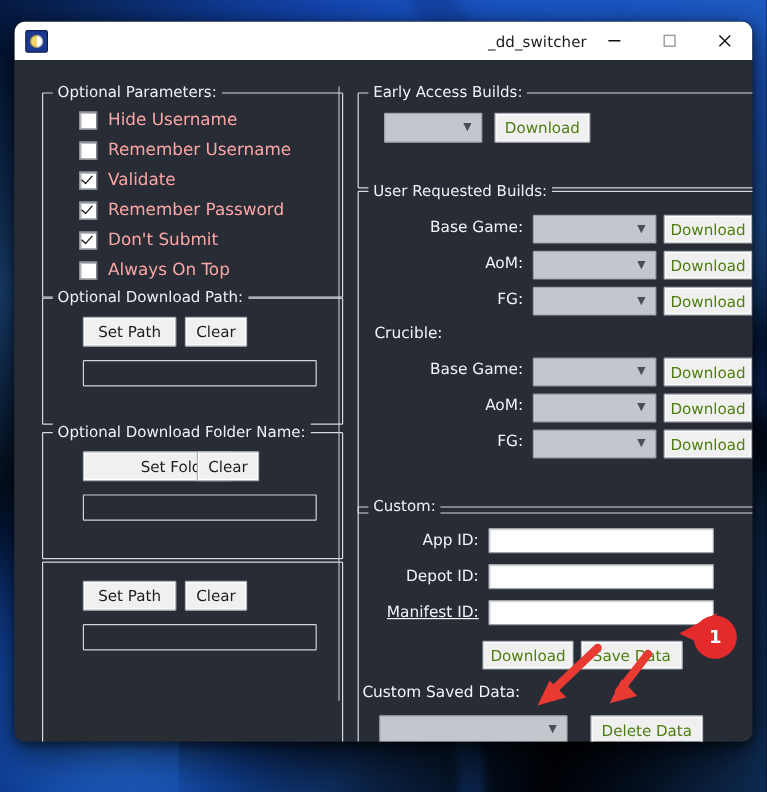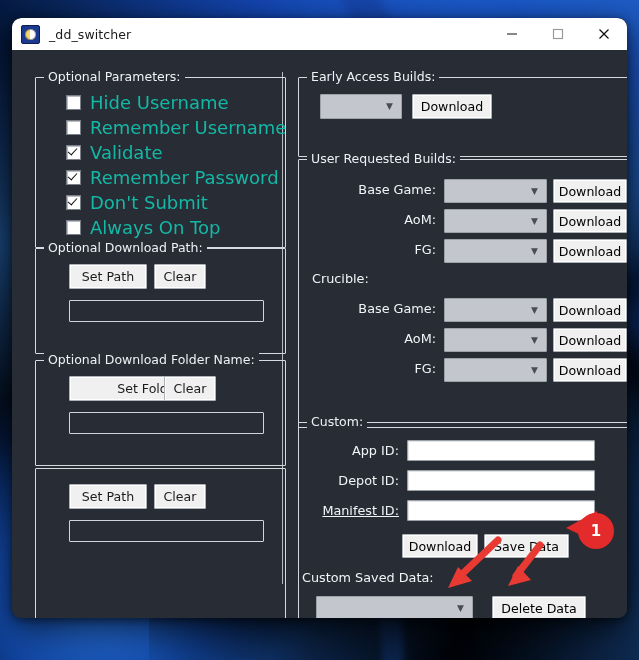--- a/index.html
+++ b/index.html
@@ -45,21 +45,21 @@
 
   
   #window{
     position:absolute;left:12px;top:18px;width:615px;height:600px;
     border-radius:9px;overflow:hidden;
     box-shadow:0 10px 34px rgba(0,0,0,.62), 0 2px 8px rgba(0,0,0,.5);
     background:#272c35;
   }
   #titlebar{
     height:32px;background:#ffffff;display:flex;align-items:center;
-    border-top-left-radius:9px;border-top-right-radius:9px;
+    border-top-left-radius:9px;border-top-right-radius:9px;text-align:right;
   }
   #titlebar .app-icon{
     width:17px;height:17px;margin-left:9px;margin-right:9px;flex:0 0 auto;
     background:#1b3a8f;border:1px solid #0d1f50;border-radius:2px;
     display:flex;align-items:center;justify-content:center;
   }
   #titlebar .app-icon .glyph{
     width:11px;height:11px;border-radius:50%;
     background:linear-gradient(90deg,#f3d66a 0 50%, #ffffff 50% 100%);
     box-shadow:inset 0 0 0 1px rgba(0,0,0,.35);
@@ -87,30 +87,30 @@
   }
 
   
   .cbrow{position:absolute;display:flex;align-items:center;}
   .cb{width:13px;height:13px;background:#ffffff;border:1px solid #7a7f88;
       box-shadow:inset 1px 1px 0 #b9bcc2;flex:0 0 auto;position:relative;}
   .cb.checked::after{
     content:"";position:absolute;left:3px;top:0px;width:4px;height:8px;
     border:solid #101010;border-width:0 1.7px 1.7px 0;transform:rotate(42deg);
   }
-  .cblabel{margin-left:9px;font-size:18px;color:#14b8a6;white-space:nowrap;}
+  .cblabel{margin-left:9px;font-size:14px;color:#fca5a5;white-space:nowrap;}
 
   .btn{
     background:#f0f0f0;border:1px solid #adb1b8;color:#1c1c1c;
     font-size:12.6px;font-family:"DejaVu Sans","Liberation Sans",sans-serif;
     display:flex;align-items:center;justify-content:center;
     box-shadow:inset 0 0 0 1px #ffffff;border-radius:1px;
     position:absolute;white-space:nowrap;
   }
-  .btn.disabled{color:#000000;}
+  .btn.disabled{color:#4d7c0f;}
 
   .txt{
     position:absolute;background:#ffffff;border:1px solid #9aa0a8;
     box-shadow:inset 1px 1px 0 rgba(0,0,0,.10);border-radius:1px;
   }
   .txt.dark{background:#272c35;border:1px solid #cfd3da;box-shadow:none;}
 
   .combo{
     position:absolute;background:#c3c6cc;border:1px solid #9da1a8;border-radius:1px;
     display:flex;align-items:center;justify-content:flex-end;

